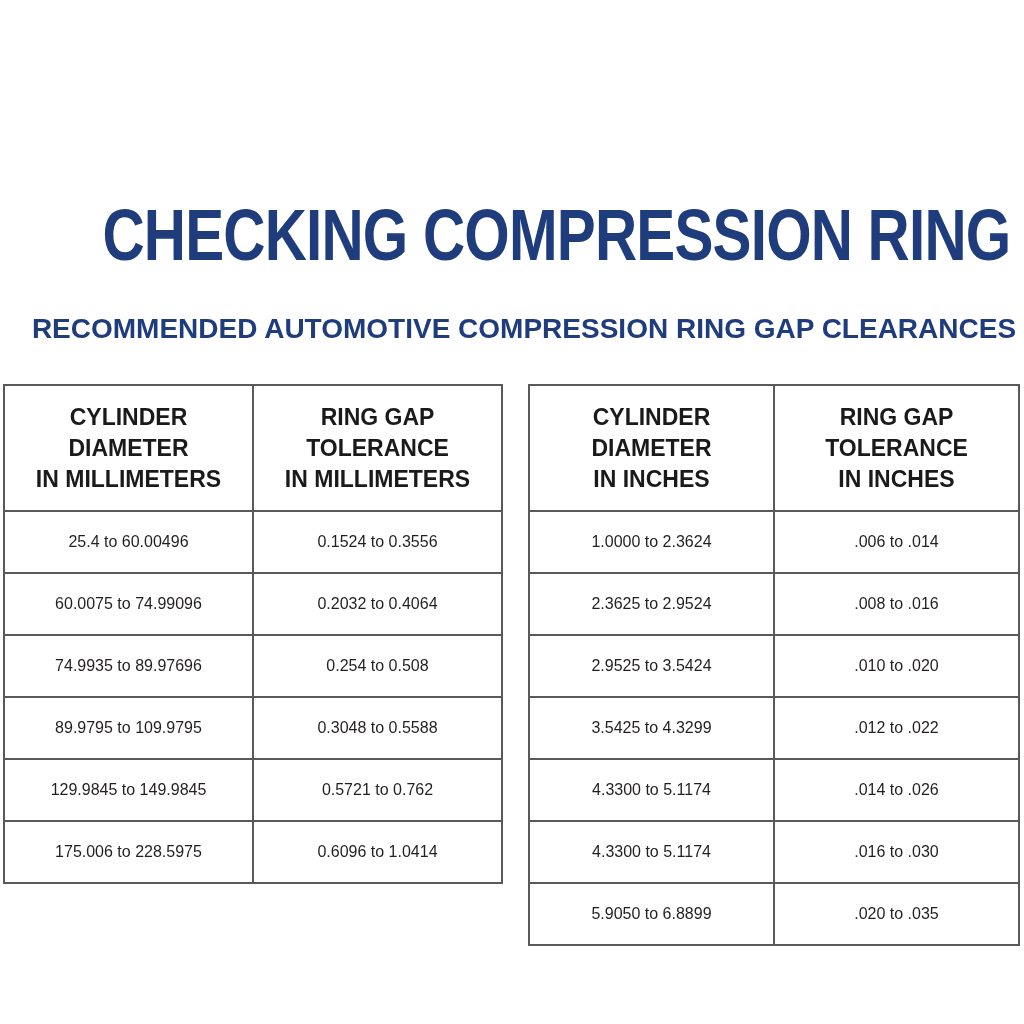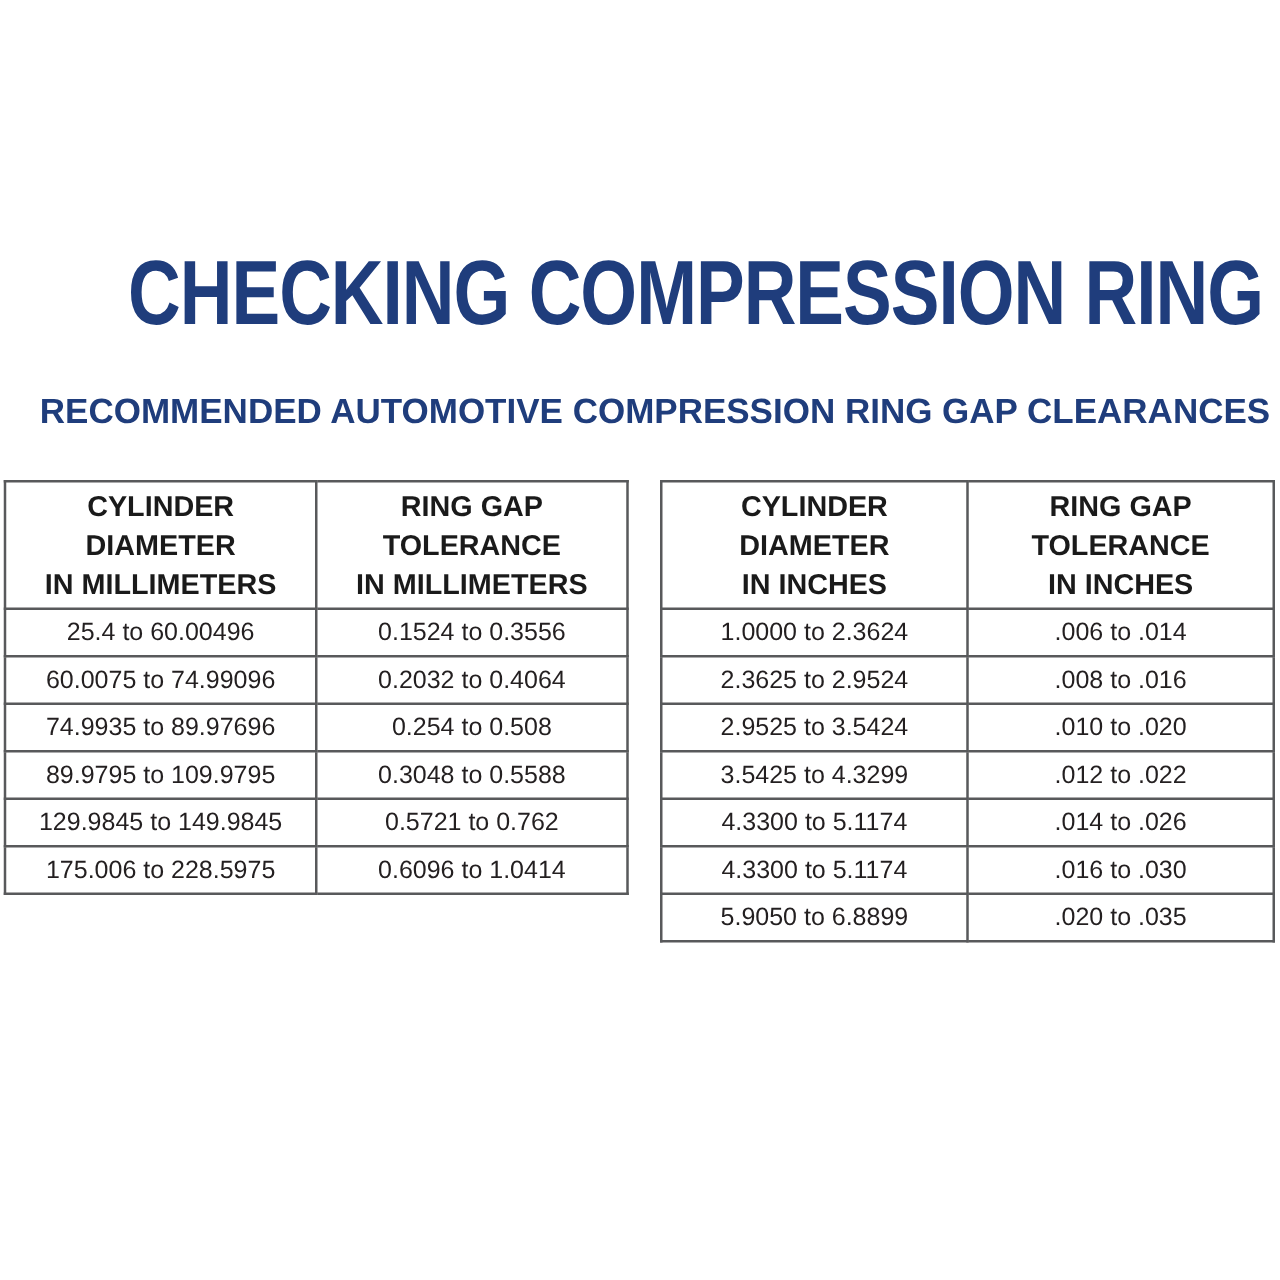--- a/index.html
+++ b/index.html
@@ -44,34 +44,34 @@
     border-collapse: collapse;
     table-layout: fixed;
     background: #ffffff;
   }
   table.table-mm   { left: 3px;   width: 500px; }
   table.table-inch { left: 528px; width: 492px; }
   .gap-table th, .gap-table td {
     border: 2px solid #58595b;
     text-align: center;
     vertical-align: middle;
-    padding: 0;
+    padding: 12px;
     width: 50%;
   }
   .gap-table th {
     height: 100px;
     font-size: 23px;
     line-height: 31px;
     font-weight: bold;
     color: #1a1a1a;
     white-space: pre-line;
   }
   .gap-table td {
     height: 36px;
-    font-size: 20px;
+    font-size: 16px;
     font-weight: normal;
     color: #231f20;
     white-space: nowrap;
   }
 </style>
 </head>
 <body>
 
 <div class="page">
 

